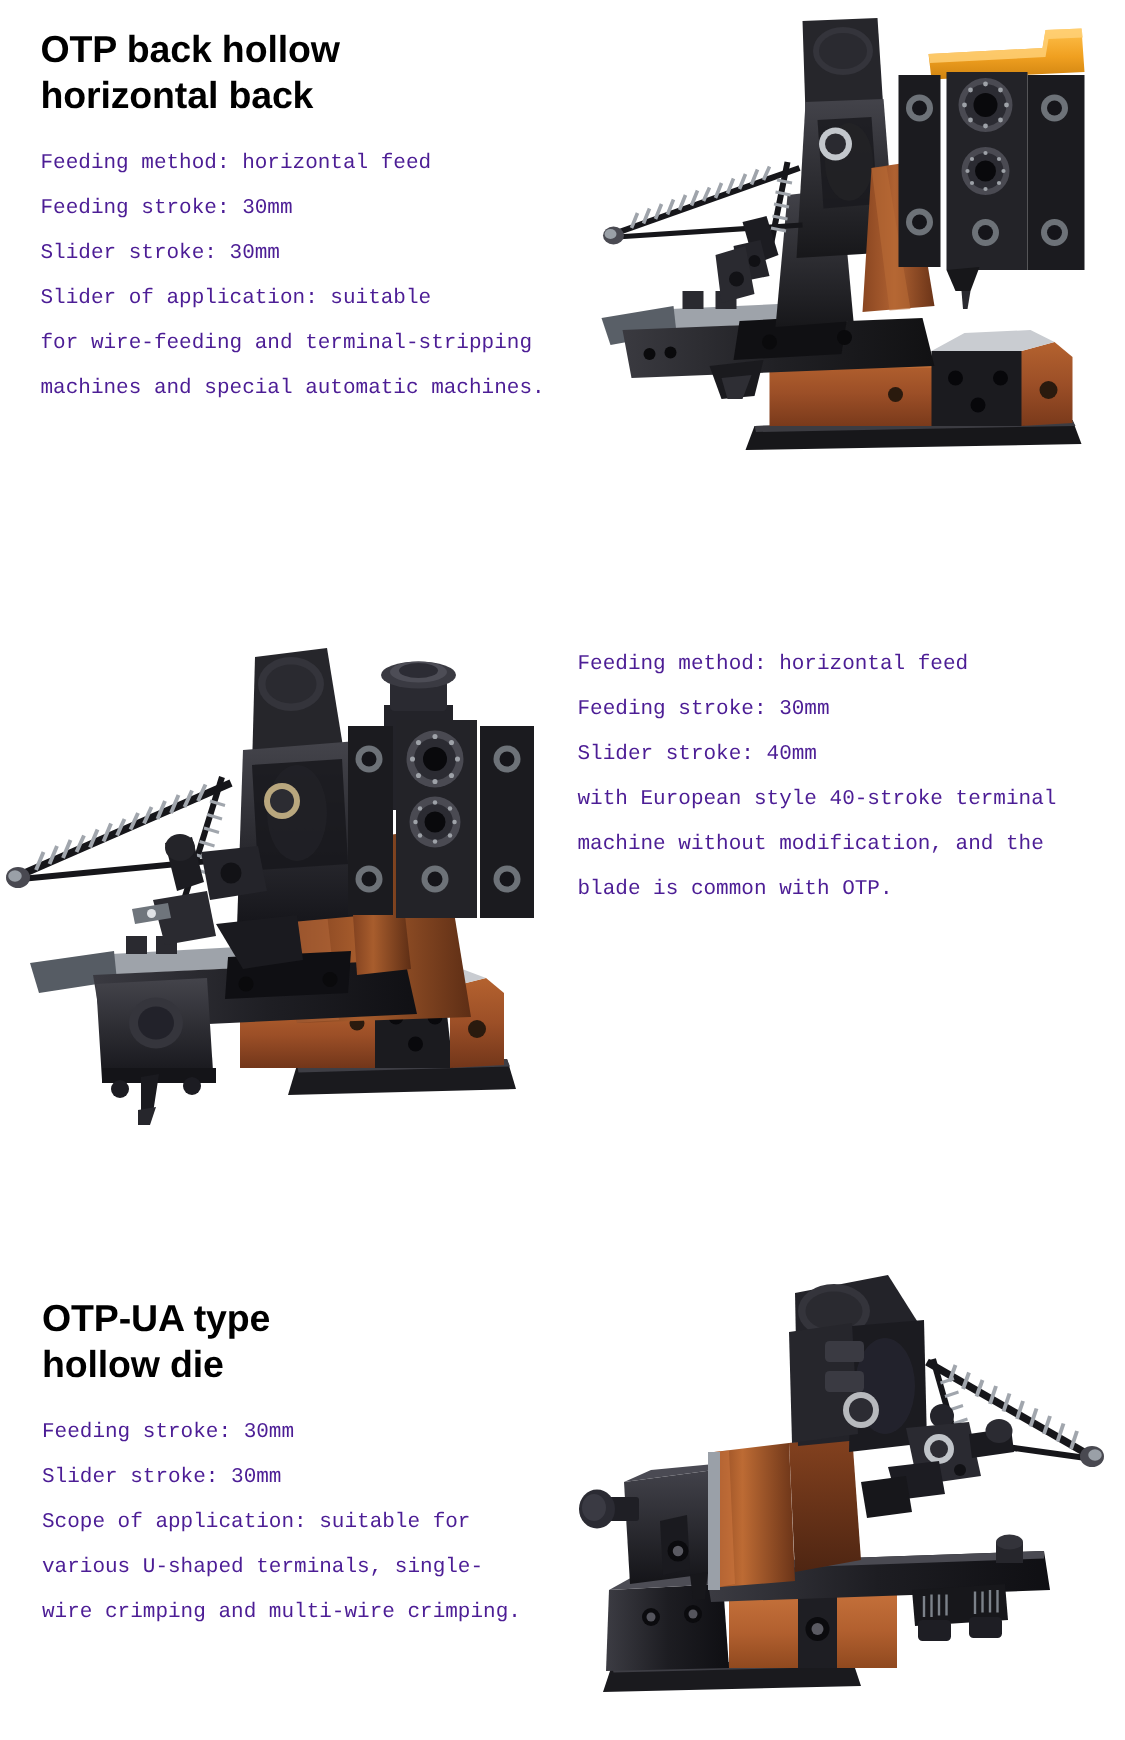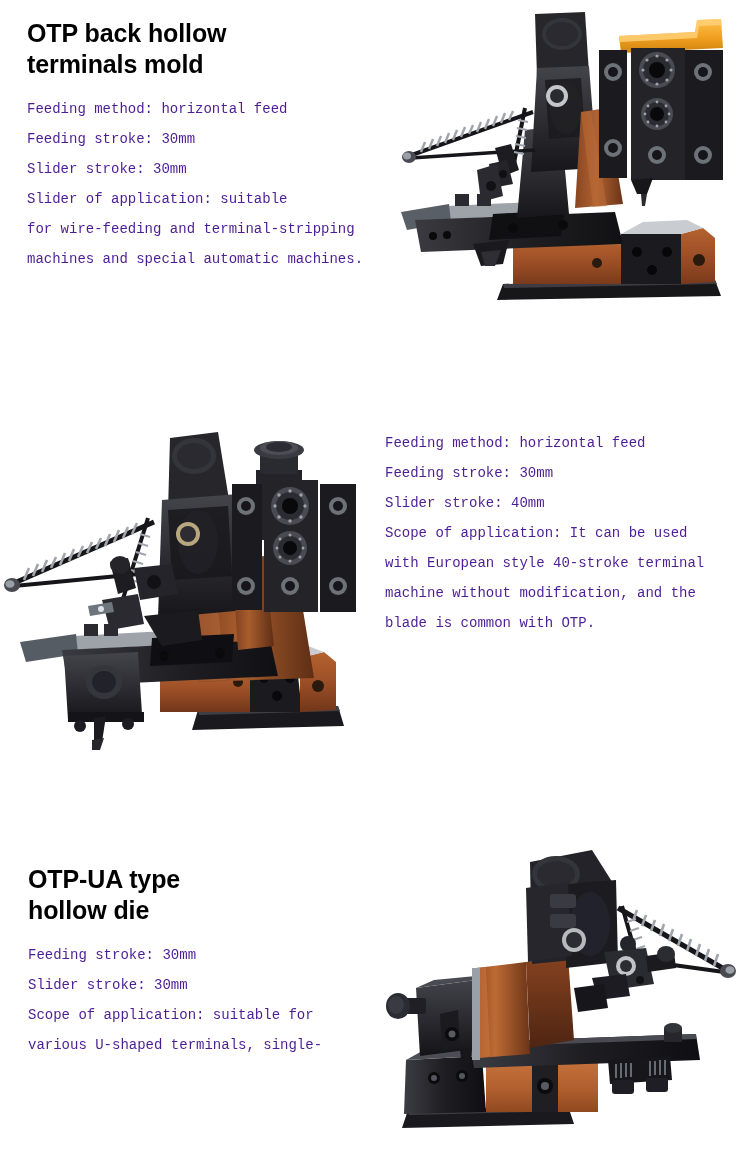--- a/index.html
+++ b/index.html
@@ -43,21 +43,21 @@
   .machine-wrap svg { display: block; width: 100%; height: 100%; }
 </style>
 </head>
 <body>
 
 <div class="page">
 
   <div class="section" id="sec1-text">
     <h2 class="heading">
       <span>OTP back hollow</span><br>
-      <span>terminals mold</span>
+      <span>horizontal back</span>
     </h2>
     <div class="spec-list">
       <div class="spec-line">Feeding method: horizontal feed</div>
       <div class="spec-line">Feeding stroke: 30mm</div>
       <div class="spec-line">Slider stroke: 30mm</div>
       <div class="spec-line">Slider of application: suitable</div>
       <div class="spec-line">for wire-feeding and terminal-stripping</div>
       <div class="spec-line">machines and special automatic machines.</div>
     </div>
   </div>
@@ -409,37 +409,37 @@
         </g>
       </svg>
     </div>
   </div>
 
   <div class="section" id="sec2-text">
     <div class="spec-list">
       <div class="spec-line">Feeding method: horizontal feed</div>
       <div class="spec-line">Feeding stroke: 30mm</div>
       <div class="spec-line">Slider stroke: 40mm</div>
-      <div class="spec-line">Scope of application: It can be used</div>
       <div class="spec-line">with European style 40-stroke terminal</div>
       <div class="spec-line">machine without modification, and the</div>
       <div class="spec-line">blade is common with OTP.</div>
     </div>
   </div>
 
   <div class="section" id="sec3-text">
     <h2 class="heading">
       <span>OTP-UA type</span><br>
       <span>hollow die</span>
     </h2>
     <div class="spec-list">
       <div class="spec-line">Feeding stroke: 30mm</div>
       <div class="spec-line">Slider stroke: 30mm</div>
       <div class="spec-line">Scope of application: suitable for</div>
       <div class="spec-line">various U-shaped terminals, single-</div>
+      <div class="spec-line">wire crimping and multi-wire crimping.</div>
     </div>
   </div>
 
   <div class="section" id="sec3-img">
     <div class="machine-wrap">
       <svg viewBox="0 0 370 320" xmlns="http://www.w3.org/2000/svg">
         <defs>
           <linearGradient id="cu3" x1="0" y1="0" x2="0" y2="1">
             <stop offset="0" stop-color="#c4703a"></stop>
               <stop offset="0.5" stop-color="#b2602f"></stop>

